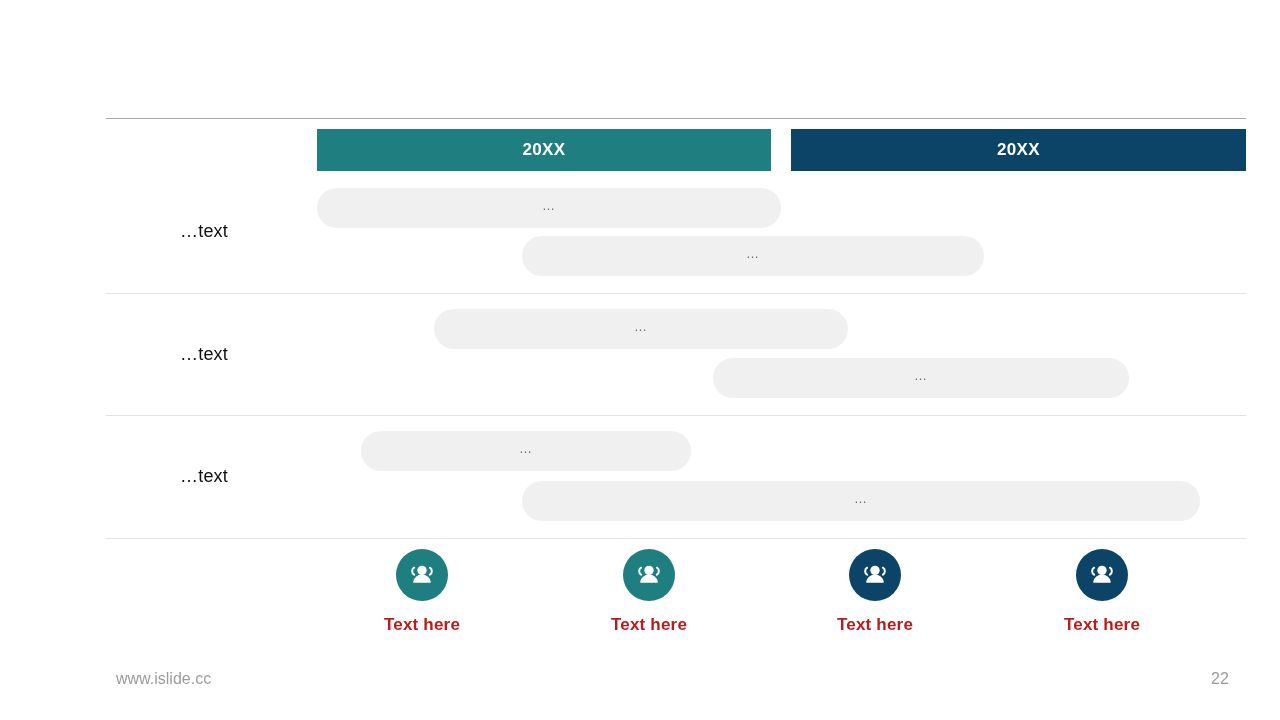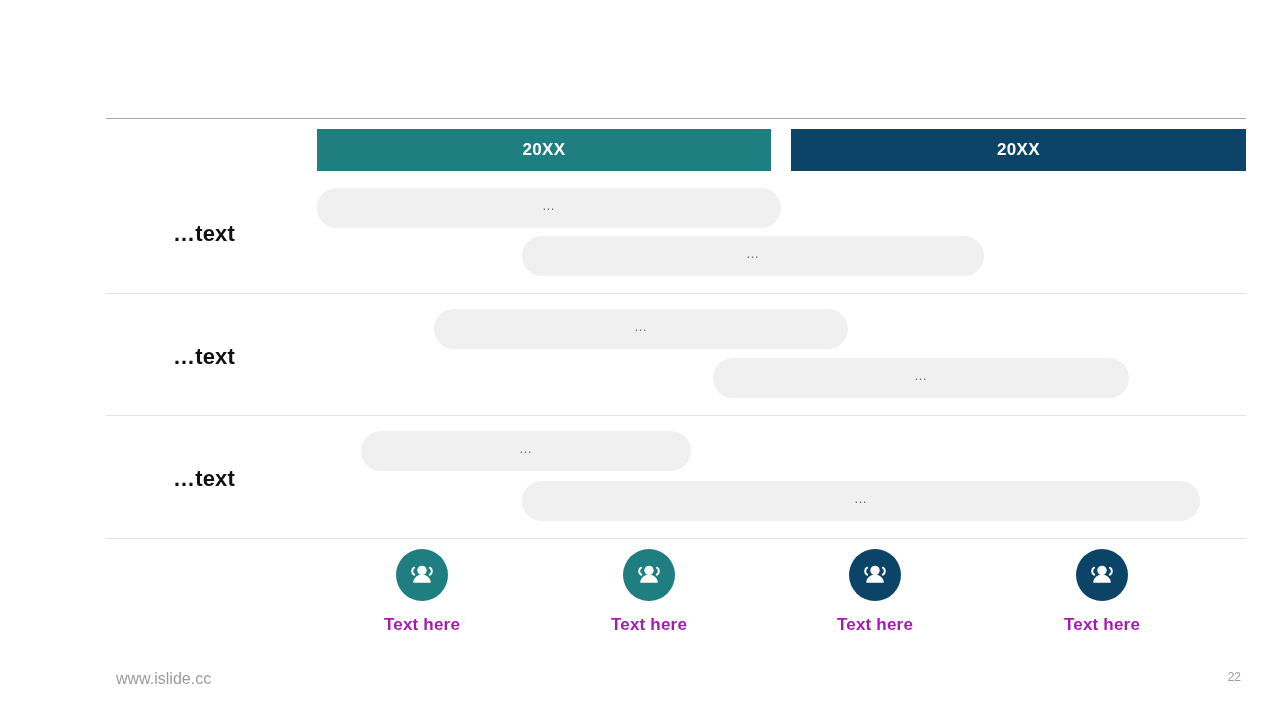--- a/index.html
+++ b/index.html
@@ -53,22 +53,22 @@
   }
   .col-head-a { left: 281px; width: 454px; }
   .col-head-b { left: 755px; width: 455px; }
 
   
   .row-label {
     position: absolute;
     left: 70px;
     width: 196px;
     text-align: center;
-    font-size: 22px;
-    font-weight: bold;
+    font-size: 18px;
+    font-weight: normal;
     color: #111111;
     letter-spacing: 0.2px;
   }
   .row-label-1 { top: 209px; }
   .row-label-2 { top: 332px; }
   .row-label-3 { top: 454px; }
 
   
   .pill {
     position: absolute;
@@ -97,39 +97,39 @@
     border-radius: 50%;
     margin: 0 auto;
     display: flex;
     align-items: center;
     justify-content: center;
   }
   .icon-item .caption {
     margin-top: 14px;
     font-size: 17px;
     font-weight: bold;
-    color: #a21caf;
+    color: #b91c1c;
     letter-spacing: 0.2px;
   }
 
   
   .footer-url {
     position: absolute;
     left: 80px;
     top: 658px;
     font-size: 16px;
     color: #9b9b9b;
   }
   .footer-page {
     position: absolute;
     left: 1175px;
     top: 658px;
     width: 30px;
-    text-align: right;
-    font-size: 12px;
+    text-align: left;
+    font-size: 16px;
     color: #9b9b9b;
   }
 </style>
 </head>
 <body>
 
 <div class="slide">
 
   <div class="rule rule-top"></div>
 

